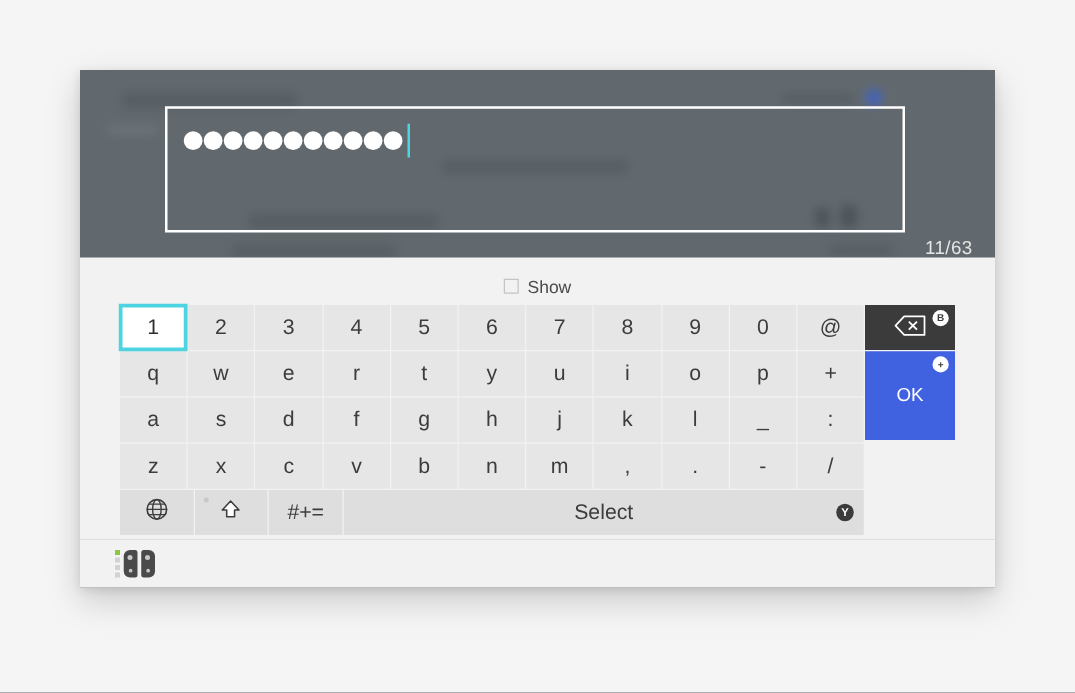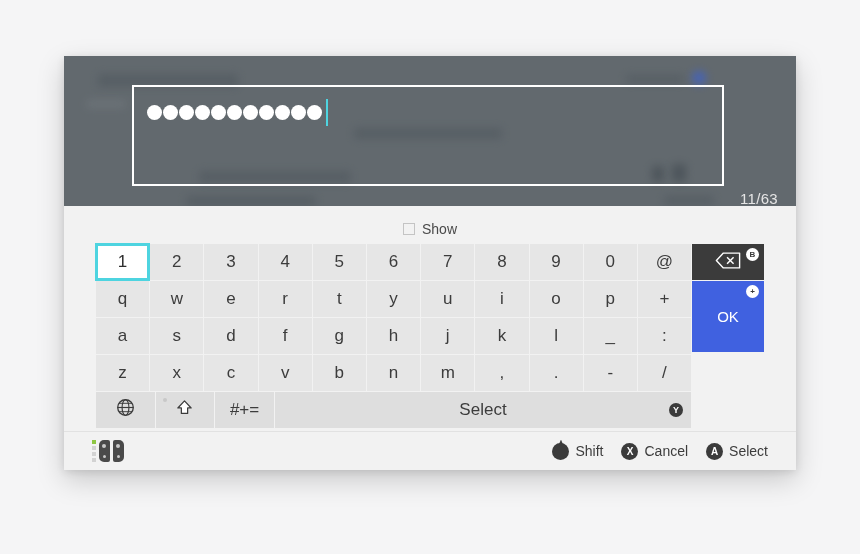--- a/index.html
+++ b/index.html
@@ -508,30 +508,16 @@
         <div class="player-leds">
           <span class="led on"></span>
           <span class="led"></span>
           <span class="led"></span>
           <span class="led"></span>
         </div>
         <div class="joycon"></div>
         <div class="joycon right"></div>
       </div>
 
-      <div id="status-hints">
-        <div class="hint">
-          <span class="hint-glyph stick"></span>
-          <span class="hint-label">Shift</span>
-        </div>
-        <div class="hint">
-          <span class="hint-glyph">X</span>
-          <span class="hint-label">Cancel</span>
-        </div>
-        <div class="hint">
-          <span class="hint-glyph">A</span>
-          <span class="hint-label">Select</span>
-        </div>
-      </div>
     </div>
 
   </div>
 </div>
 
 </body></html>

